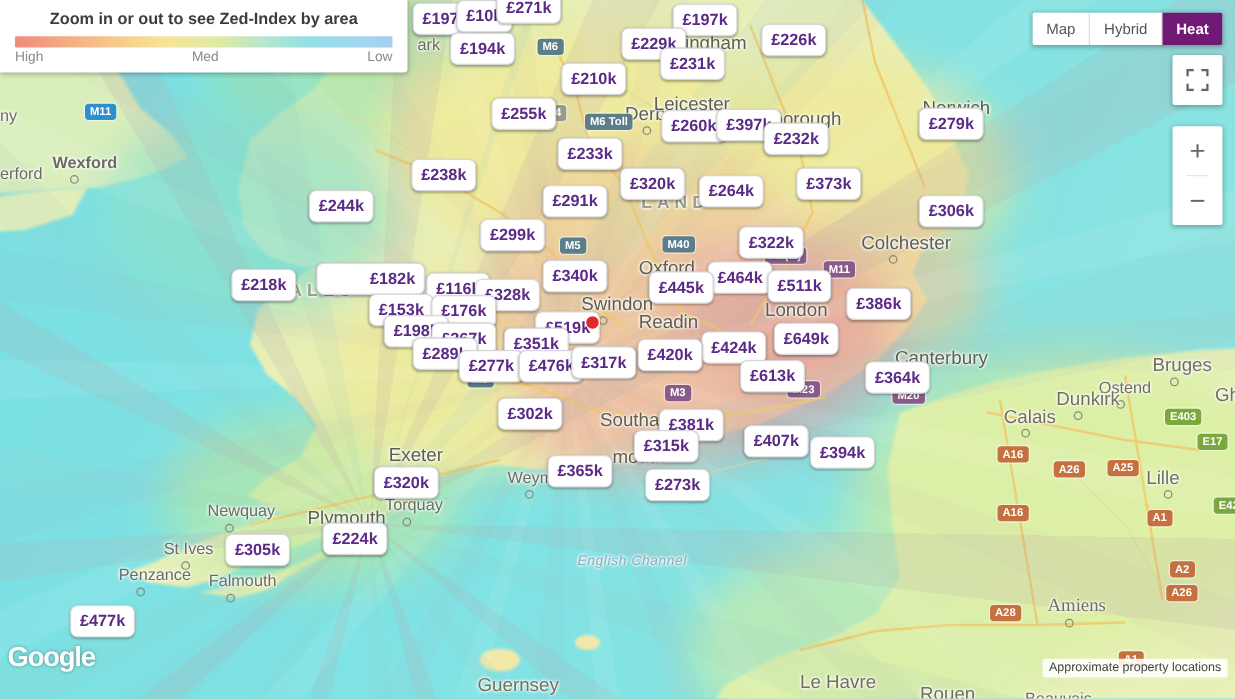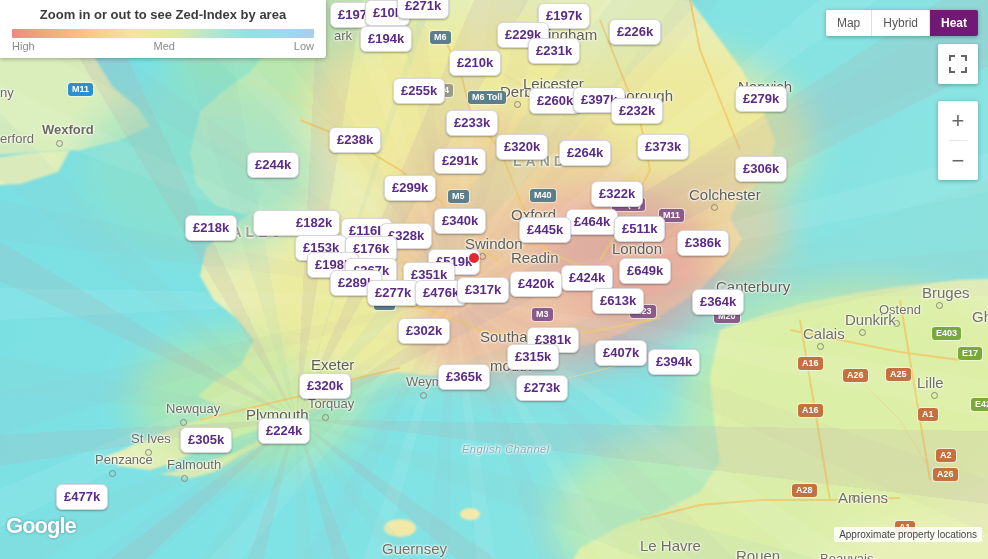--- a/index.html
+++ b/index.html
@@ -303,21 +303,21 @@
         <div class="dot" style="left: 936px; top: 302px;"></div>
         <div class="place fr" style="left: 879px; top: 302px;">Ostend</div>
         <div class="dot" style="left: 893px; top: 320px;"></div>
         <div class="place fr big" style="left: 972px; top: 308px;">Gh</div>
         <div class="place fr big" style="left: 845px; top: 311px;">Dunkirk</div>
         <div class="dot" style="left: 859px; top: 329px;"></div>
         <div class="place fr big" style="left: 803px; top: 325px;">Calais</div>
         <div class="dot" style="left: 817px; top: 343px;"></div>
         <div class="place fr big" style="left: 917px; top: 374px;">Lille</div>
         <div class="dot" style="left: 931px; top: 392px;"></div>
-        <div class="place fr big" style="left: 838px; top: 489px;">Amiens</div>
+        <div class="place fr big" style="left: 838px; top: 477px; font-family: Liberation Serif, serif;">Amiens</div>
         <div class="dot" style="left: 852px; top: 495px;"></div>
         <div class="place fr big" style="left: 640px; top: 537px;">Le Havre</div>
         <div class="place fr big" style="left: 736px; top: 547px;">Rouen</div>
         <div class="place fr" style="left: 820px; top: 551px;">Beauvais</div>
         <div class="place fr big" style="left: 382px; top: 540px;">Guernsey</div>
       </div>
 
     <div id="shields">
         <div class="shield sh-ie" style="left: 68px; top: 83px;">M11</div>
         <div class="shield sh-m" style="left: 430px; top: 31px;">M6</div>

